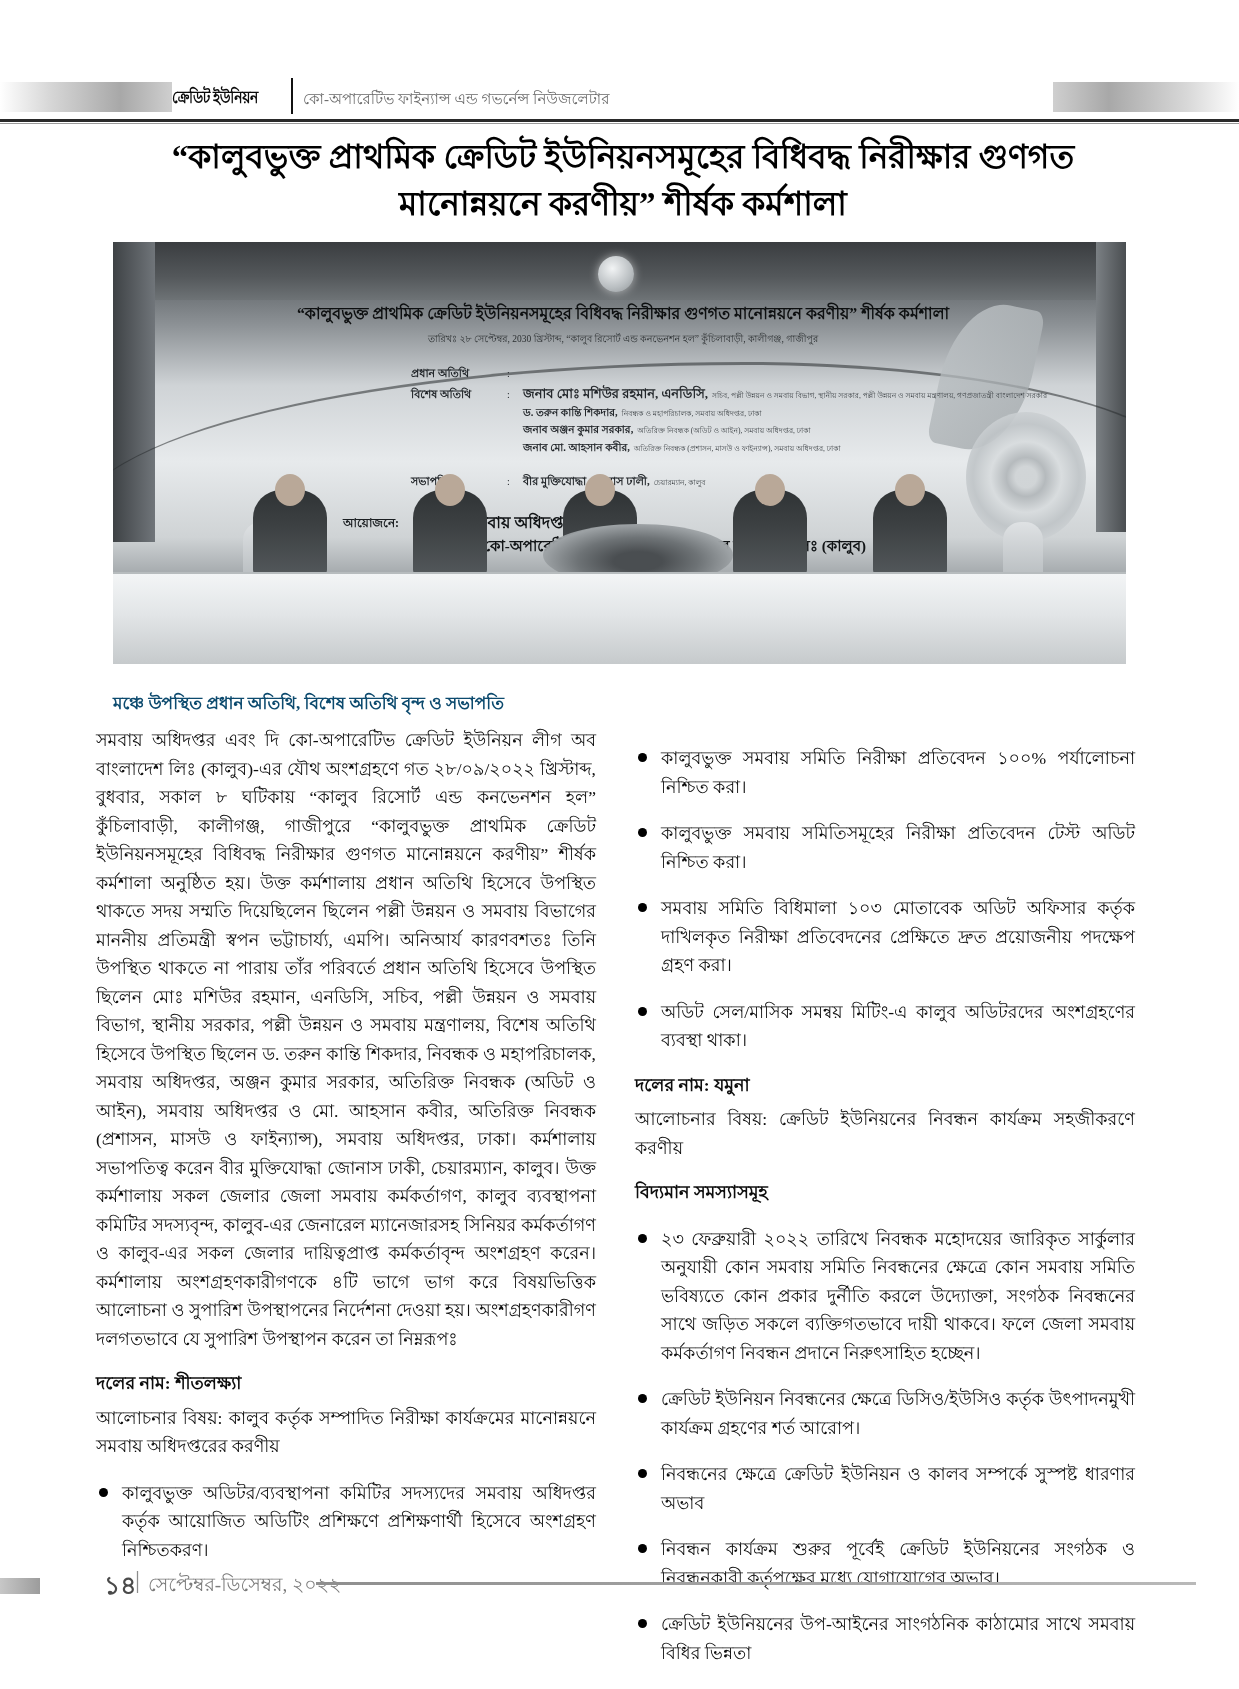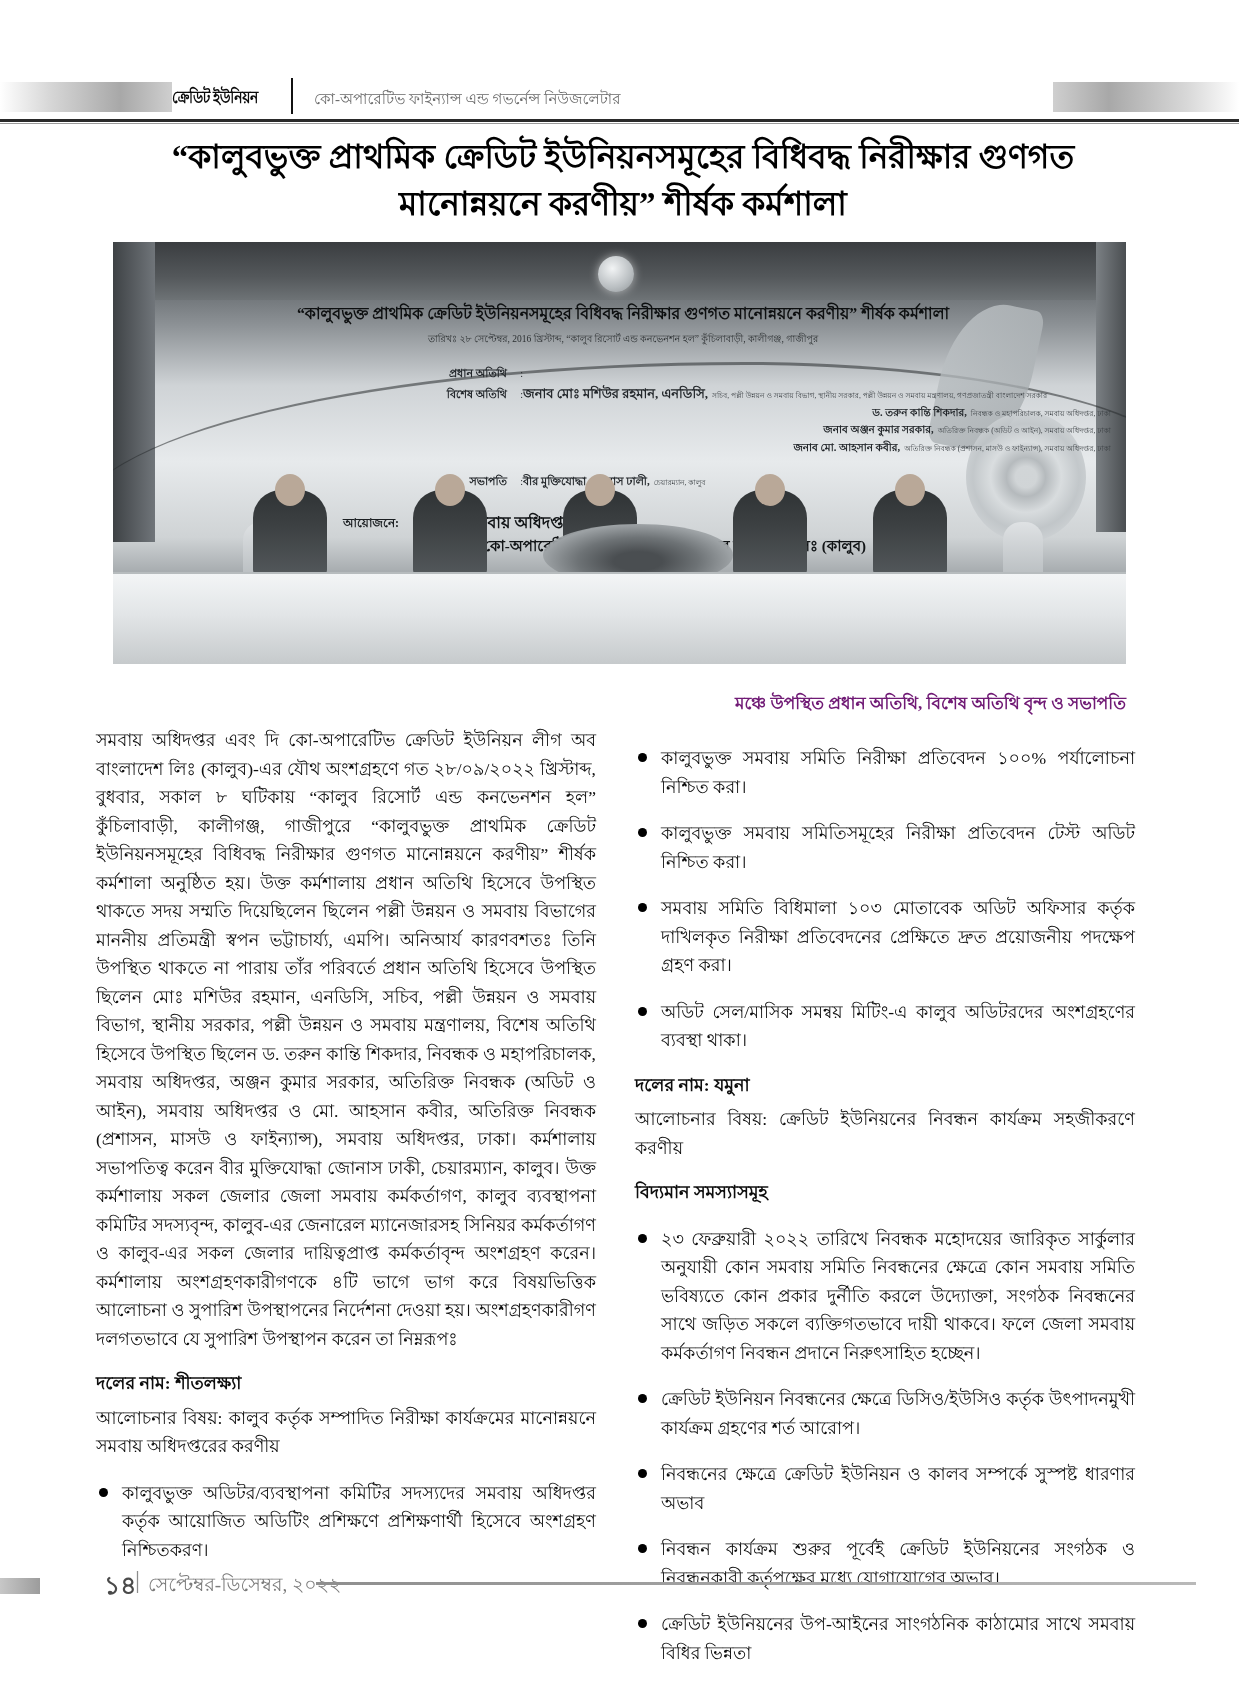--- a/index.html
+++ b/index.html
@@ -56,21 +56,21 @@
     transform-origin: left center;
   }
   .hdr-divider {
     position: absolute;
     left: 291px; top: 78px;
     width: 2px; height: 36px;
     background: #111;
   }
   .hdr-tagline {
     position: absolute;
-    left: 314px; top: 87px;
+    left: 303px; top: 87px;
     font-size: 15px;
     color: #6a6a6a;
     white-space: nowrap;
   }
   .hdr-rule {
     position: absolute;
     left: 0; top: 119px;
     width: 1239px; height: 3px;
     background: #2a2a2a;
   }
@@ -154,21 +154,20 @@
     border-top: 3px solid rgba(40,44,46,0.55);
     border-radius: 60% 40% 0 0 / 100% 70% 0 0;
   }
   .ph-guest-block {
     position: absolute;
     left: 298px; top: 122px;
     width: 700px;
     font-size: 10px;
     color: #22262a;
     line-height: 1.65;
-    text-align: right;
   }
   .ph-row { display: flex; align-items: baseline; }
   .ph-lbl { width: 96px; font-weight: bold; font-size: 11px; }
   .ph-colon { width: 16px; }
   .ph-name { font-size: 13px; font-weight: bold; }
   .ph-desc { font-size: 7.5px; color: #3a3f43; margin-left: 4px; }
   .ph-sub-line { margin-left: 112px; font-size: 10.5px; font-weight: bold; }
   .ph-sub-line .ph-desc { font-weight: normal; }
   .ph-org {
     position: absolute;
@@ -250,24 +249,24 @@
     left: 430px; bottom: 78px;
     width: 190px; height: 62px;
     background: radial-gradient(ellipse at 50% 60%, #4a4e51 18%, #6e7376 45%, #9da2a5 70%, rgba(200,205,208,0) 100%);
     border-radius: 50%;
   }
 
   .photo-caption {
     position: absolute;
     left: 113px; top: 690px;
     width: 1013px;
-    text-align: right;
+    text-align: left;
     font-size: 17px;
     font-weight: bold;
-    color: #701a75;
+    color: #0c4a6e;
   }
 
   
   .col {
     position: absolute;
     top: 726px;
     width: 500px;
     font-size: 17.6px;
     line-height: 1.62;
     text-align: justify;
@@ -361,21 +360,21 @@
     <div class="ph-wall"></div>
     <div class="ph-dark-top"></div>
     <div class="ph-left-dark"></div>
     <div class="ph-right-dark"></div>
     <div class="ph-emblem"></div>
     <div class="ph-swoosh"></div>
     <div class="ph-leaf"></div>
     <div class="ph-flower"></div>
 
     <div class="ph-banner-title">“কালুবভুক্ত প্রাথমিক ক্রেডিট ইউনিয়নসমূহের বিধিবদ্ধ নিরীক্ষার গুণগত মানোন্নয়নে করণীয়” শীর্ষক কর্মশালা</div>
-    <div class="ph-banner-sub">তারিখঃ ২৮ সেপ্টেম্বর, 2016 খ্রিস্টাব্দ, “কালুব রিসোর্ট এন্ড কনভেনশন হল” কুঁচিলাবাড়ী, কালীগঞ্জ, গাজীপুর</div>
+    <div class="ph-banner-sub">তারিখঃ ২৮ সেপ্টেম্বর, 2030 খ্রিস্টাব্দ, “কালুব রিসোর্ট এন্ড কনভেনশন হল” কুঁচিলাবাড়ী, কালীগঞ্জ, গাজীপুর</div>
 
     <div class="ph-guest-block">
       <div class="ph-row">
         <span class="ph-lbl">প্রধান অতিথি</span>
         <span class="ph-colon">:</span>
       </div>
       <div class="ph-row">
         <span class="ph-lbl">বিশেষ অতিথি</span>
         <span class="ph-colon">:</span>
         <span>

